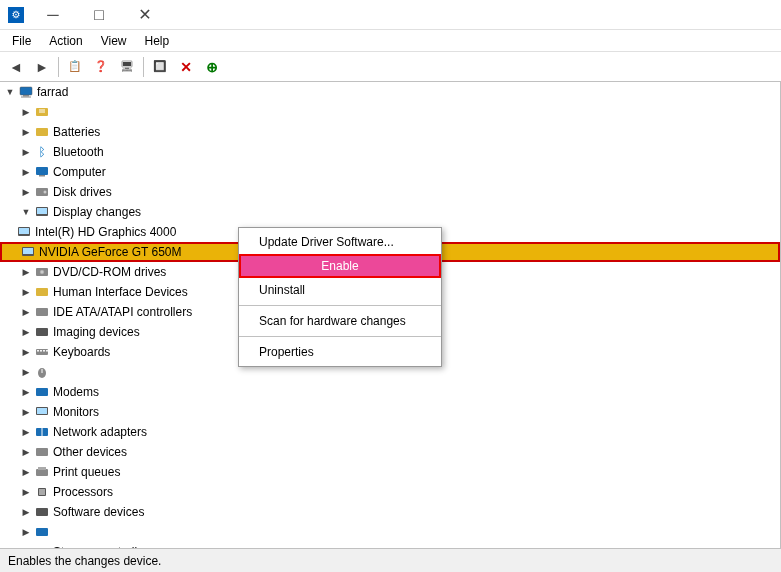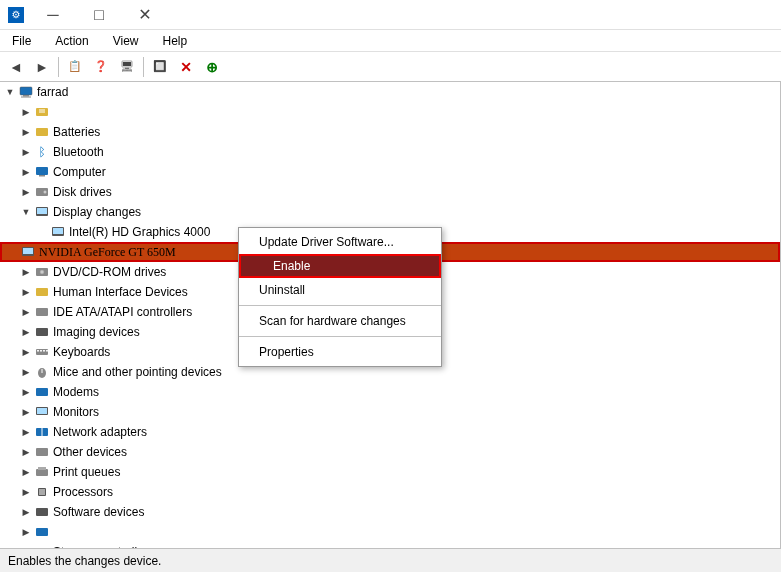--- a/index.html
+++ b/index.html
@@ -56,21 +56,21 @@
     }
 
     
     .menu-bar {
       background: #fff;
       height: 22px;
       display: flex;
       align-items: center;
       padding: 0 4px;
       border-bottom: 1px solid #e0e0e0;
-      gap: 8px;
+      gap: 2px;
     }
     .menu-item {
       padding: 2px 8px;
       font-size: 12px;
       cursor: pointer;
       color: #000;
     }
 
     
     .toolbar {
@@ -152,45 +152,46 @@
       justify-content: center;
     }
 
     .tree-label {
       font-size: 12px;
     }
 
     
     .indent-0 { padding-left: 2px; }
     .indent-1 { padding-left: 18px; }
-    .indent-2 { padding-left: 34px; }
+    .indent-2 { }
 
     
     .context-menu {
       position: absolute;
       top: 145px;
       left: 238px;
       background: #fff;
       border: 1px solid #999;
       box-shadow: 2px 2px 6px rgba(0,0,0,0.3);
       width: 204px;
       z-index: 100;
       padding: 2px 0;
     }
     .ctx-item {
       padding: 5px 20px;
       font-size: 12px;
       cursor: pointer;
       color: #000;
     }
     .ctx-item.highlighted {
-      background: #7f1d1d;
+      background: #ec4899;
       color: white;
       border: 2px solid #e00;
-      padding: 3px 32px;
+      padding: 3px 4px;
+      text-align: center;
     }
     .ctx-sep {
       height: 1px;
       background: #c0c0c0;
       margin: 3px 0;
     }
     .ctx-item.bold { font-weight: normal; }
 
     
     .status-bar {
@@ -315,21 +316,21 @@
       <span class="expand-btn" style="visibility:hidden;">▶</span>
       <span class="tree-icon">
         <svg width="14" height="14">
             <rect x="1" y="2" width="12" height="9" rx="1" fill="#555"></rect>
             <rect x="2" y="3" width="10" height="6" fill="#aaddff"></rect>
           </svg>
       </span>
       <span class="tree-label">Intel(R) HD Graphics 4000</span>
     </div>
 
-    <div class="tree-item indent-2 selected" style="border: 2px solid #cc0000; background: #c2410c; padding: 0 2px; font-family: Liberation Serif, serif;">
+    <div class="tree-item indent-2 selected" style="border: 2px solid #cc0000; background: #eab308; padding: 0 2px;">
       <span class="expand-btn" style="visibility:hidden;">▶</span>
       <span class="tree-icon">
         <svg width="14" height="14">
             <rect x="1" y="2" width="12" height="9" rx="1" fill="#555"></rect>
             <rect x="2" y="3" width="10" height="6" fill="#aaddff"></rect>
           </svg>
       </span>
       <span class="tree-label">NVIDIA GeForce GT 650M</span>
     </div>
 
@@ -389,21 +390,20 @@
     </div>
 
     <div class="tree-item indent-1">
       <span class="expand-btn">▶</span>
       <span class="tree-icon">
         <svg width="14" height="14">
             <ellipse cx="7" cy="8" rx="4" ry="5" fill="#888"></ellipse>
             <line x1="7" y1="4" x2="7" y2="8" stroke="#fff" stroke-width="1"></line>
           </svg>
       </span>
-      <span class="tree-label">Mice and other pointing devices</span>
     </div>
 
     <div class="tree-item indent-1">
       <span class="expand-btn">▶</span>
       <span class="tree-icon">
         <svg width="14" height="14">
             <rect x="1" y="3" width="12" height="8" rx="1" fill="#1a6eb5"></rect>
           </svg>
       </span>
       <span class="tree-label">Modems</span>

